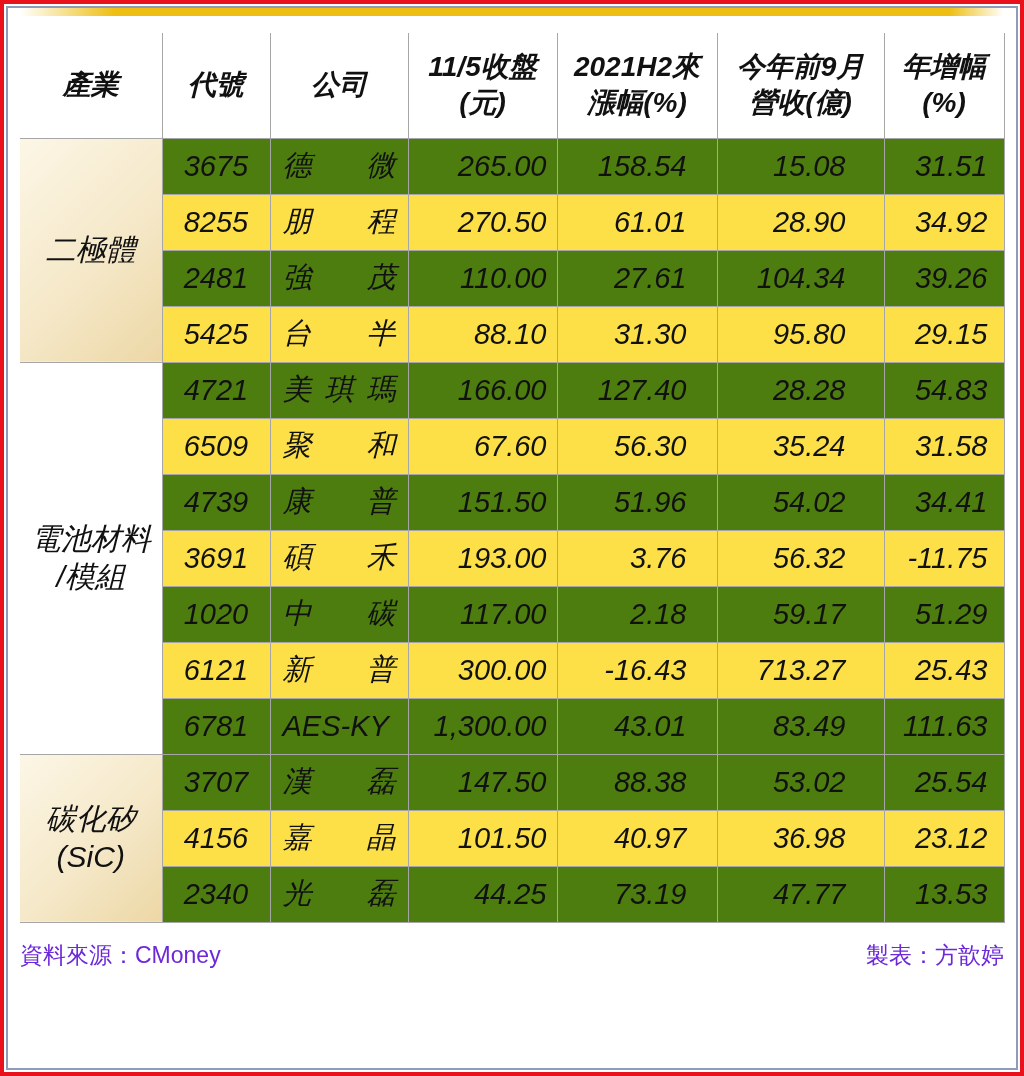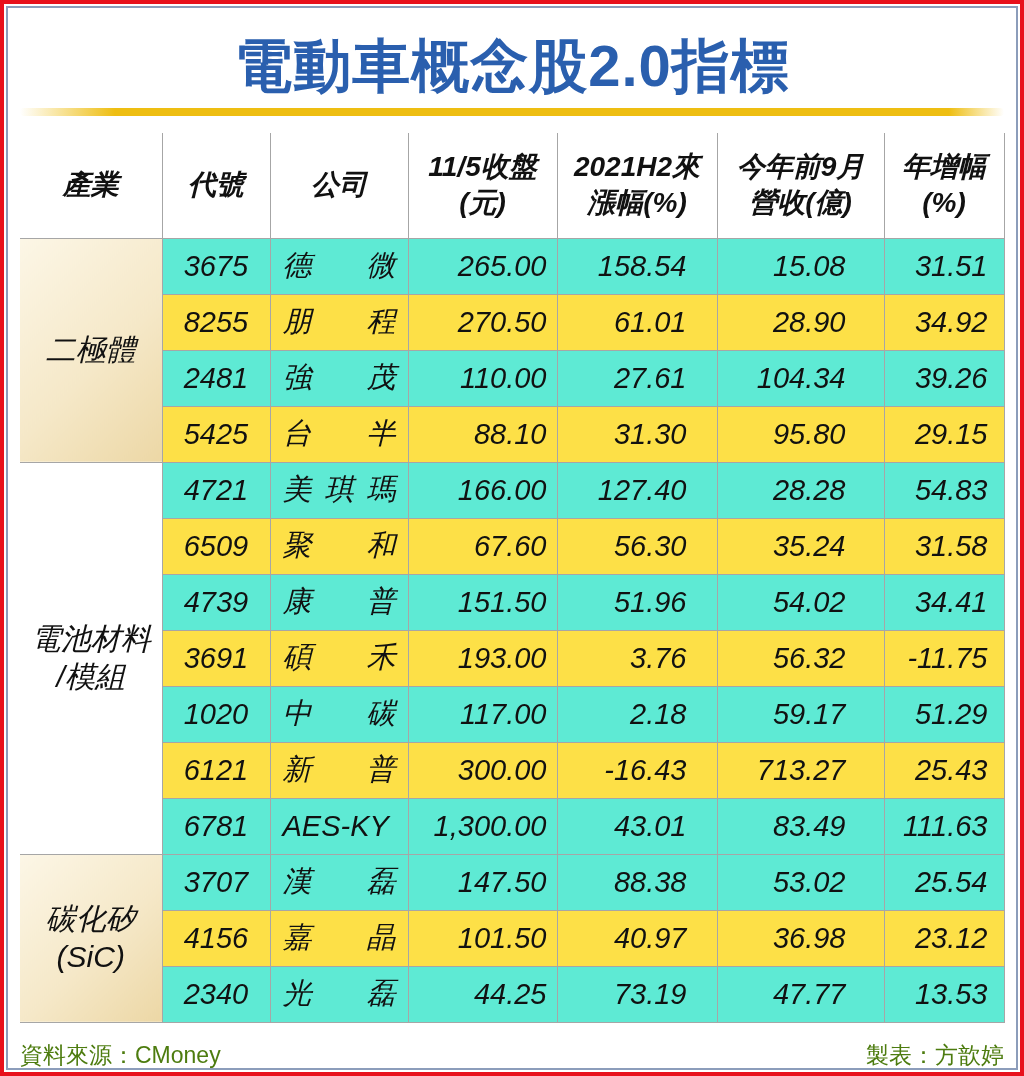--- a/index.html
+++ b/index.html
@@ -85,40 +85,39 @@
   td.c-company {
     text-align: justify;
     text-align-last: justify;
     padding: 0 12px;
   }
   td.c-close   { text-align: right; padding-right: 10px; }
   td.c-gain    { text-align: right; padding-right: 30px; }
   td.c-revenue { text-align: right; padding-right: 38px; padding-left: 28px; }
   td.c-yoy     { text-align: right; padding-right: 16px; }
 
-  tr.stripe-odd  td.data-cell { background: #5eead4; }
+  tr.stripe-odd  td.data-cell { background: #4d7c0f; }
   tr.stripe-even td.data-cell { background: #fde047; }
 
   .footer {
     width: 984px;
     margin: 10px auto 0;
     display: flex;
     justify-content: space-between;
     font-size: 23px;
-    color: #4d7c0f;
+    color: #6d28d9;
   }
 </style>
 </head>
 <body style="--frame-red: #e8111c; --frame-slate: #8c9dbb; --title-blue: #2a5fae; --gold: #eebe12;">
 
 <div class="frame-outer"></div>
 <div class="frame-inner"></div>
 
 <div class="content">
-  <div class="title">電動車概念股2.0指標</div>
   <div class="gold-bar"></div>
 
   <table class="stocks">
     <colgroup>
       <col style="width:142px">
         <col style="width:108px">
         <col style="width:138px">
       <col style="width:149px">
         <col style="width:160px">
         <col style="width:167px">

